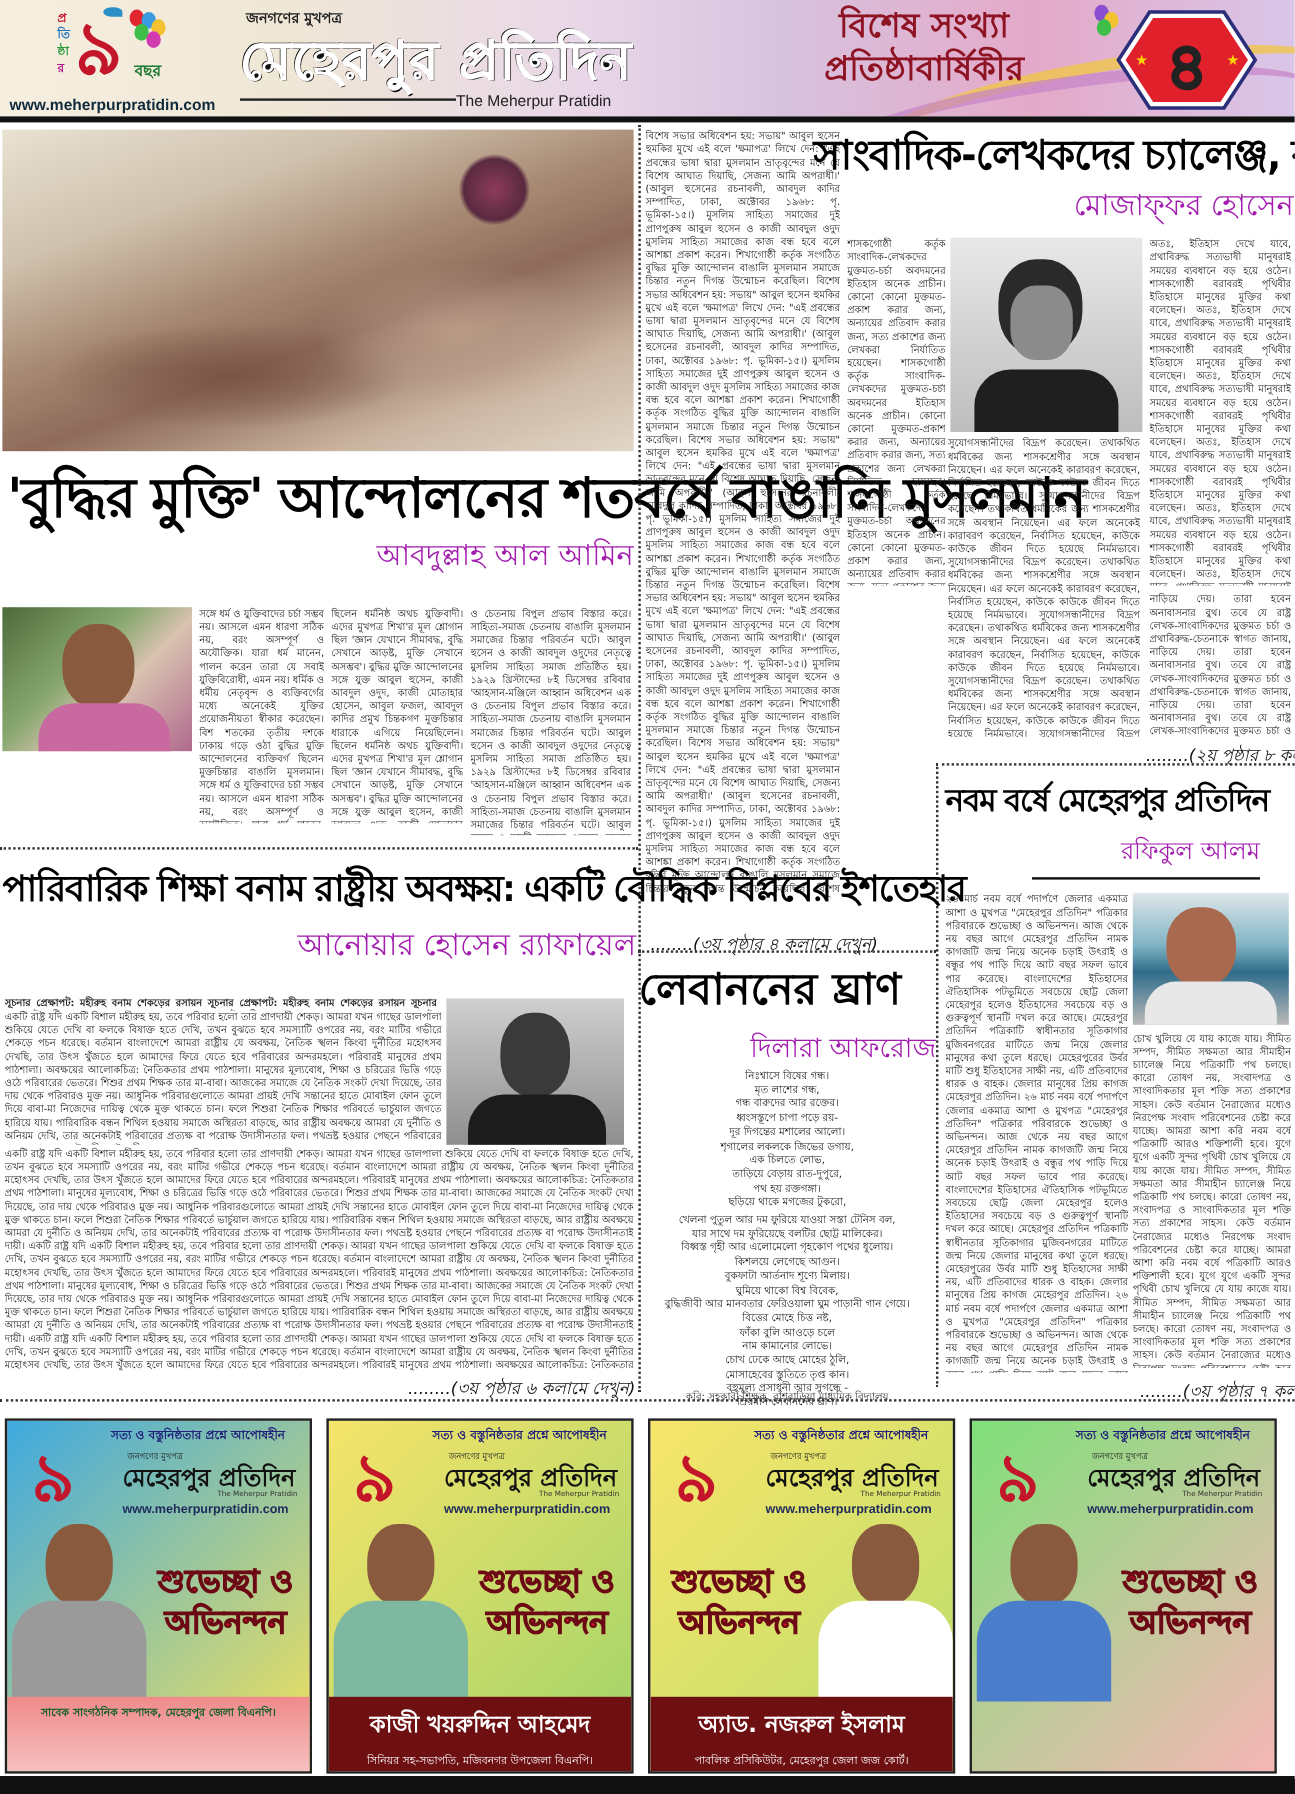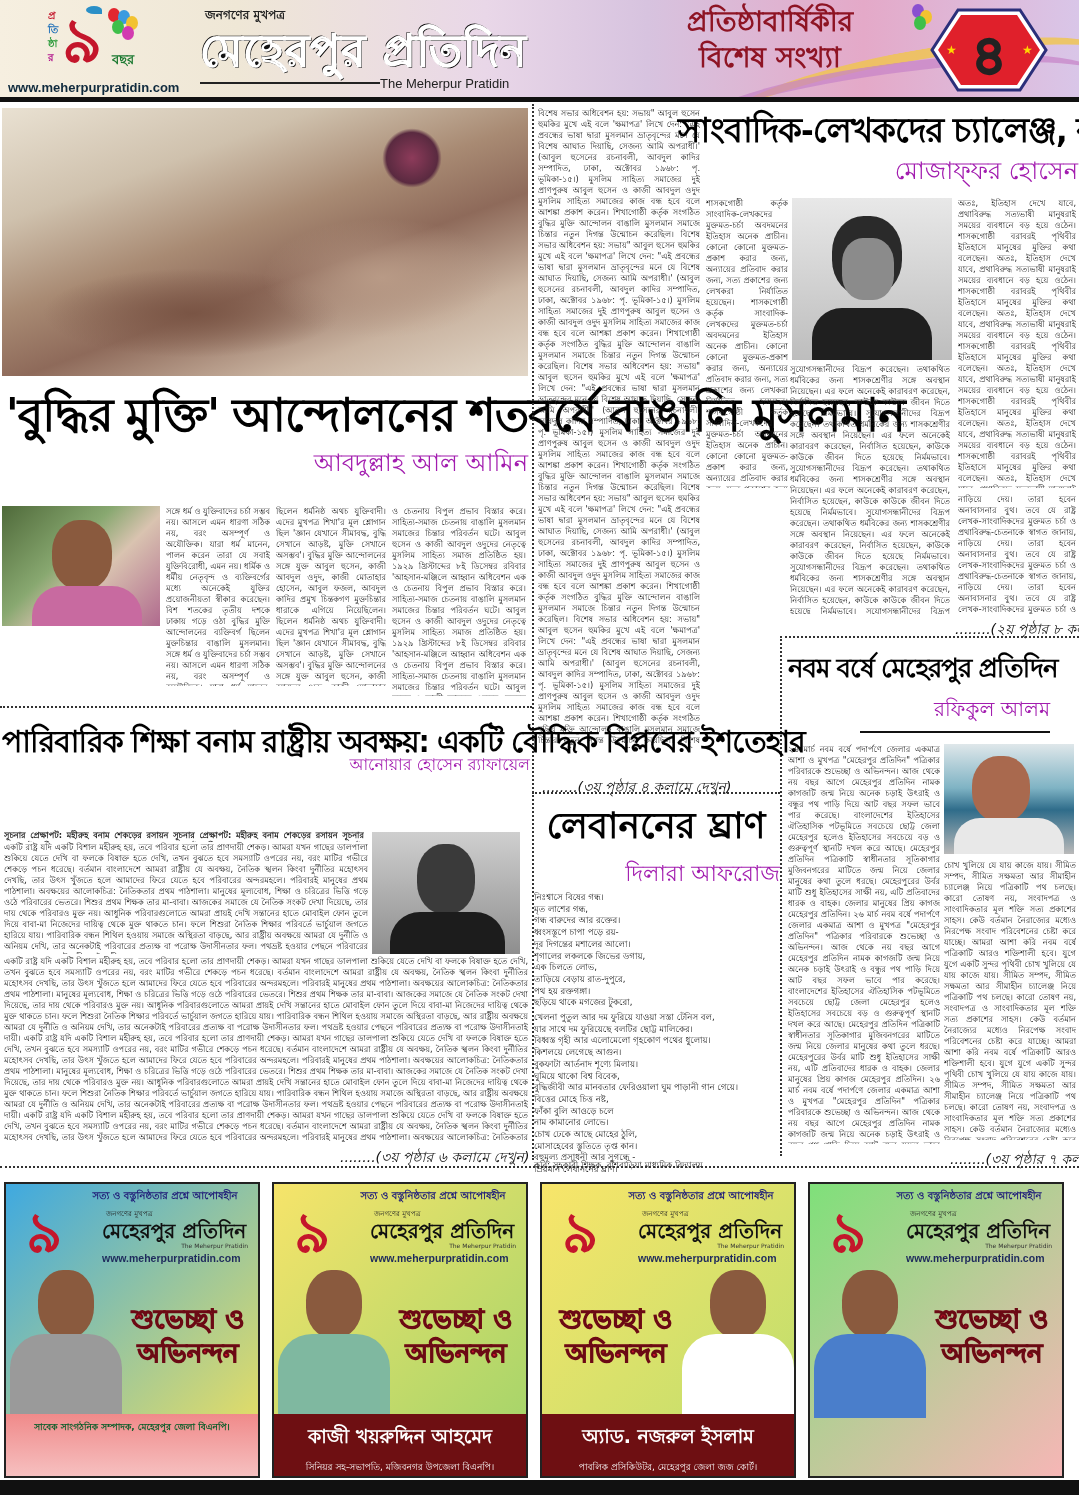--- a/index.html
+++ b/index.html
@@ -23,21 +23,21 @@
 .balloon{position:absolute;width:12px;height:14px;border-radius:50%}
 #rule{left:0;top:97px;width:1079px;height:5px;background:#111}
 
 .img{position:absolute;overflow:hidden}
 .head{position:absolute;font-weight:bold;color:#000;white-space:nowrap;font-family:"DejaVu Sans Condensed","DejaVu Sans",sans-serif;letter-spacing:-1px}
 .byline{position:absolute;text-align:right;font-family:"DejaVu Serif",serif;color:#a21caf;white-space:nowrap}
 .col{position:absolute;font-size:8.2px;line-height:11px;color:#222;text-align:justify;overflow:hidden;font-family:"DejaVu Sans",sans-serif}
 .dotv{position:absolute;width:0;border-left:2px dotted #333}
 .doth{position:absolute;height:0;border-top:2px dotted #333}
 .cont{position:absolute;font-size:14px;font-style:italic;color:#111;white-space:nowrap}
-.poem{position:absolute;font-size:8.6px;line-height:11.7px;color:#222;font-family:"DejaVu Sans",sans-serif}
+.poem{position:absolute;text-align:center;font-size:8.6px;line-height:11.7px;color:#222;font-family:"DejaVu Sans",sans-serif}
 
 .ad{position:absolute;top:1182px;width:256px;height:296px;border:2px solid #222;overflow:hidden}
 .ad .slogan{position:absolute;left:70px;top:4px;right:4px;text-align:center;font-size:10px;font-weight:bold;color:#22207a}
 .ad .mini-tag{position:absolute;left:100px;top:24px;font-size:7px;color:#222}
 .ad .mini-title{position:absolute;left:96px;top:32px;font-size:20px;font-weight:bold;color:#111;font-family:"DejaVu Serif",serif}
 .ad .mini-en{position:absolute;right:10px;top:58px;font-size:6px;color:#333}
 .ad .mini-url{position:absolute;left:96px;top:68px;font-size:10.5px;font-weight:bold;color:#1e2a5c;font-family:"Liberation Sans",sans-serif}
 .ad .nine-s{position:absolute;left:20px;top:18px;font-size:56px;line-height:60px;font-weight:bold;color:#c4162b;font-family:"DejaVu Serif",serif}
 .ad .greet{position:absolute;font-size:26px;line-height:34px;font-weight:bold;color:#d2122a;text-align:center;font-family:"DejaVu Sans",sans-serif;-webkit-text-stroke:1px #6b0a14}
 .ad .nameband{position:absolute;left:0;bottom:0;width:100%;height:62px;background:#6e0f12;color:#fff;text-align:center}
@@ -68,22 +68,22 @@
   <span class="balloon" style="left:18px;top:8px;background:#f2c230"></span>
   <span class="balloon" style="left:4px;top:12px;background:#3fbf4a"></span>
   <span class="balloon" style="left:14px;top:18px;background:#d23bb0"></span>
 </div>
 <div id="url" class="abs">www.meherpurpratidin.com</div>
 <div id="tagline" class="abs">জনগণের মুখপত্র</div>
 <div id="title" class="abs">মেহেরপুর প্রতিদিন</div>
 <div id="titleline" class="abs"></div>
 <div id="entitle" class="abs">The Meherpur Pratidin</div>
 <div id="special" class="abs">
+  <div>বিশেষ সংখ্যা</div>
   <div>প্রতিষ্ঠাবার্ষিকীর</div>
-  <div>বিশেষ সংখ্যা</div>
 </div>
 <div class="abs" style="left:912px;top:4px;width:24px;height:30px">
   <span class="balloon" style="left:0;top:0;background:#8a4fd0"></span>
   <span class="balloon" style="left:8px;top:6px;background:#f2c230"></span>
   <span class="balloon" style="left:2px;top:12px;background:#3fbf4a"></span>
 </div>
 <svg id="hex" class="abs" viewBox="0 0 118 84">
   <polygon points="28,2 90,2 116,42 90,82 28,82 2,42" fill="#fff" stroke="#2b2f7a" stroke-width="3"></polygon>
   <polygon points="31,7 87,7 110,42 87,77 31,77 8,42" fill="#e0202b"></polygon>
   <text x="16" y="46" font-size="12" fill="#ffd700">★</text>
@@ -121,32 +121,32 @@
 </div>
 <div class="col" style="left:706px;top:198px;width:82px;height:290px">শাসকগোষ্ঠী কর্তৃক সাংবাদিক-লেখকদের মুক্তমত-চর্চা অবদমনের ইতিহাস অনেক প্রাচীন। কোনো কোনো মুক্তমত-প্রকাশ করার জন্য, অন্যায়ের প্রতিবাদ করার জন্য, সত্য প্রকাশের জন্য লেখকরা নির্যাতিত হয়েছেন। শাসকগোষ্ঠী কর্তৃক সাংবাদিক-লেখকদের মুক্তমত-চর্চা অবদমনের ইতিহাস অনেক প্রাচীন। কোনো কোনো মুক্তমত-প্রকাশ করার জন্য, অন্যায়ের প্রতিবাদ করার জন্য, সত্য প্রকাশের জন্য লেখকরা নির্যাতিত হয়েছেন। শাসকগোষ্ঠী কর্তৃক সাংবাদিক-লেখকদের মুক্তমত-চর্চা অবদমনের ইতিহাস অনেক প্রাচীন। কোনো কোনো মুক্তমত-প্রকাশ করার জন্য, অন্যায়ের প্রতিবাদ করার জন্য, সত্য প্রকাশের জন্য লেখকরা নির্যাতিত হয়েছেন। শাসকগোষ্ঠী কর্তৃক সাংবাদিক-লেখকদের মুক্তমত-চর্চা অবদমনের ইতিহাস অনেক প্রাচীন। কোনো কোনো মুক্তমত-প্রকাশ করার জন্য, অন্যায়ের প্রতিবাদ করার জন্য, সত্য প্রকাশের জন্য লেখকরা নির্যাতিত হয়েছেন। শাসকগোষ্ঠী কর্তৃক সাংবাদিক-লেখকদের মুক্তমত-চর্চা অবদমনের ইতিহাস অনেক প্রাচীন। কোনো কোনো মুক্তমত-প্রকাশ করার জন্য, অন্যায়ের প্রতিবাদ করার জন্য, সত্য প্রকাশের জন্য লেখকরা নির্যাতিত হয়েছেন। শাসকগোষ্ঠী কর্তৃক সাংবাদিক-লেখকদের মুক্তমত-চর্চা অবদমনের ইতিহাস অনেক প্রাচীন। কোনো কোনো মুক্তমত-প্রকাশ করার জন্য, অন্যায়ের প্রতিবাদ করার জন্য, সত্য প্রকাশের জন্য লেখকরা নির্যাতিত হয়েছেন। শাসকগোষ্ঠী কর্তৃক সাংবাদিক-লেখকদের মুক্তমত-চর্চা অবদমনের ইতিহাস অনেক প্রাচীন। কোনো কোনো মুক্তমত-প্রকাশ করার জন্য, অন্যায়ের প্রতিবাদ করার জন্য, সত্য প্রকাশের জন্য লেখকরা নির্যাতিত হয়েছেন।</div>
 <div class="col" style="left:958px;top:198px;width:118px;height:290px">অতঃ, ইতিহাস দেখে যাবে, প্রথাবিরুদ্ধ সত্যভাষী মানুষরাই সময়ের ব্যবধানে বড় হয়ে ওঠেন। শাসকগোষ্ঠী বরাবরই পৃথিবীর ইতিহাসে মানুষের মুক্তির কথা বলেছেন। অতঃ, ইতিহাস দেখে যাবে, প্রথাবিরুদ্ধ সত্যভাষী মানুষরাই সময়ের ব্যবধানে বড় হয়ে ওঠেন। শাসকগোষ্ঠী বরাবরই পৃথিবীর ইতিহাসে মানুষের মুক্তির কথা বলেছেন। অতঃ, ইতিহাস দেখে যাবে, প্রথাবিরুদ্ধ সত্যভাষী মানুষরাই সময়ের ব্যবধানে বড় হয়ে ওঠেন। শাসকগোষ্ঠী বরাবরই পৃথিবীর ইতিহাসে মানুষের মুক্তির কথা বলেছেন। অতঃ, ইতিহাস দেখে যাবে, প্রথাবিরুদ্ধ সত্যভাষী মানুষরাই সময়ের ব্যবধানে বড় হয়ে ওঠেন। শাসকগোষ্ঠী বরাবরই পৃথিবীর ইতিহাসে মানুষের মুক্তির কথা বলেছেন। অতঃ, ইতিহাস দেখে যাবে, প্রথাবিরুদ্ধ সত্যভাষী মানুষরাই সময়ের ব্যবধানে বড় হয়ে ওঠেন। শাসকগোষ্ঠী বরাবরই পৃথিবীর ইতিহাসে মানুষের মুক্তির কথা বলেছেন। অতঃ, ইতিহাস দেখে যাবে, প্রথাবিরুদ্ধ সত্যভাষী মানুষরাই সময়ের ব্যবধানে বড় হয়ে ওঠেন। শাসকগোষ্ঠী বরাবরই পৃথিবীর ইতিহাসে মানুষের মুক্তির কথা বলেছেন। অতঃ, ইতিহাস দেখে যাবে, প্রথাবিরুদ্ধ সত্যভাষী মানুষরাই সময়ের ব্যবধানে বড় হয়ে ওঠেন। শাসকগোষ্ঠী বরাবরই পৃথিবীর ইতিহাসে মানুষের মুক্তির কথা বলেছেন।</div>
 <div class="col" style="left:790px;top:364px;width:160px;height:250px">সুযোগসন্ধানীদের বিদ্রূপ করেছেন। তথাকথিত ধর্মবিকের জন্য শাসকশ্রেণীর সঙ্গে অবস্থান নিয়েছেন। এর ফলে অনেকেই কারাবরণ করেছেন, নির্বাসিত হয়েছেন, কাউকে কাউকে জীবন দিতে হয়েছে নির্মমভাবে। সুযোগসন্ধানীদের বিদ্রূপ করেছেন। তথাকথিত ধর্মবিকের জন্য শাসকশ্রেণীর সঙ্গে অবস্থান নিয়েছেন। এর ফলে অনেকেই কারাবরণ করেছেন, নির্বাসিত হয়েছেন, কাউকে কাউকে জীবন দিতে হয়েছে নির্মমভাবে। সুযোগসন্ধানীদের বিদ্রূপ করেছেন। তথাকথিত ধর্মবিকের জন্য শাসকশ্রেণীর সঙ্গে অবস্থান নিয়েছেন। এর ফলে অনেকেই কারাবরণ করেছেন, নির্বাসিত হয়েছেন, কাউকে কাউকে জীবন দিতে হয়েছে নির্মমভাবে। সুযোগসন্ধানীদের বিদ্রূপ করেছেন। তথাকথিত ধর্মবিকের জন্য শাসকশ্রেণীর সঙ্গে অবস্থান নিয়েছেন। এর ফলে অনেকেই কারাবরণ করেছেন, নির্বাসিত হয়েছেন, কাউকে কাউকে জীবন দিতে হয়েছে নির্মমভাবে। সুযোগসন্ধানীদের বিদ্রূপ করেছেন। তথাকথিত ধর্মবিকের জন্য শাসকশ্রেণীর সঙ্গে অবস্থান নিয়েছেন। এর ফলে অনেকেই কারাবরণ করেছেন, নির্বাসিত হয়েছেন, কাউকে কাউকে জীবন দিতে হয়েছে নির্মমভাবে। সুযোগসন্ধানীদের বিদ্রূপ করেছেন। তথাকথিত ধর্মবিকের জন্য শাসকশ্রেণীর সঙ্গে অবস্থান নিয়েছেন। এর ফলে অনেকেই কারাবরণ করেছেন, নির্বাসিত হয়েছেন, কাউকে কাউকে জীবন দিতে হয়েছে নির্মমভাবে। সুযোগসন্ধানীদের বিদ্রূপ করেছেন। তথাকথিত ধর্মবিকের জন্য শাসকশ্রেণীর সঙ্গে অবস্থান নিয়েছেন। এর ফলে অনেকেই কারাবরণ করেছেন, নির্বাসিত হয়েছেন, কাউকে কাউকে জীবন দিতে হয়েছে নির্মমভাবে।</div>
 <div class="col" style="left:958px;top:494px;width:118px;height:120px">নাড়িয়ে দেয়। তারা হবেন অনাবাসনার বুথ। তবে যে রাষ্ট্র লেখক-সাংবাদিকদের মুক্তমত চর্চা ও প্রথাবিরুদ্ধ-চেতনাকে স্বাগত জানায়, নাড়িয়ে দেয়। তারা হবেন অনাবাসনার বুথ। তবে যে রাষ্ট্র লেখক-সাংবাদিকদের মুক্তমত চর্চা ও প্রথাবিরুদ্ধ-চেতনাকে স্বাগত জানায়, নাড়িয়ে দেয়। তারা হবেন অনাবাসনার বুথ। তবে যে রাষ্ট্র লেখক-সাংবাদিকদের মুক্তমত চর্চা ও প্রথাবিরুদ্ধ-চেতনাকে স্বাগত জানায়, নাড়িয়ে দেয়। তারা হবেন অনাবাসনার বুথ। তবে যে রাষ্ট্র লেখক-সাংবাদিকদের মুক্তমত চর্চা ও প্রথাবিরুদ্ধ-চেতনাকে স্বাগত জানায়, নাড়িয়ে দেয়। তারা হবেন অনাবাসনার বুথ। তবে যে রাষ্ট্র লেখক-সাংবাদিকদের মুক্তমত চর্চা ও প্রথাবিরুদ্ধ-চেতনাকে স্বাগত জানায়, নাড়িয়ে দেয়। তারা হবেন অনাবাসনার বুথ। তবে যে রাষ্ট্র লেখক-সাংবাদিকদের মুক্তমত চর্চা ও প্রথাবিরুদ্ধ-চেতনাকে স্বাগত জানায়, নাড়িয়ে দেয়। তারা হবেন অনাবাসনার বুথ। তবে যে রাষ্ট্র লেখক-সাংবাদিকদের মুক্তমত চর্চা ও প্রথাবিরুদ্ধ-চেতনাকে স্বাগত জানায়,</div>
 <div class="cont" style="left:955px;top:618px">........(২য় পৃষ্ঠার ৮ কলামে দেখুন)</div>
 <div class="doth" style="left:780px;top:636px;width:299px"></div>
 <div class="dotv" style="left:780px;top:636px;height:520px"></div>
 
 <div class="head" style="left:2px;top:718px;font-size:30px;line-height:48px">পারিবারিক শিক্ষা বনাম রাষ্ট্রীয় অবক্ষয়: একটি বৌদ্ধিক বিপ্লবের ইশতেহার</div>
-<div class="byline" style="left:0;top:752px;width:530px;font-size:16px">আনোয়ার হোসেন র‍্যাফায়েল</div>
+<div class="byline" style="left:0;top:768px;width:530px;font-size:25px">আনোয়ার হোসেন র‍্যাফায়েল</div>
 <div class="img" style="left:372px;top:832px;width:148px;height:122px;background:linear-gradient(180deg,#cfcfcf,#8e8e8e)">
   <div style="position:absolute;left:45px;top:12px;width:58px;height:70px;border-radius:45%;background:#3a3a3a"></div>
   <div style="position:absolute;left:18px;top:80px;width:115px;height:50px;border-radius:30px 30px 0 0;background:#1c1c1c"></div>
 </div>
 <div class="col" style="left:4px;top:830px;width:360px;height:12px;font-weight:bold">সূচনার প্রেক্ষাপট: মহীরুহ বনাম শেকড়ের রসায়ন সূচনার প্রেক্ষাপট: মহীরুহ বনাম শেকড়ের রসায়ন সূচনার প্রেক্ষাপট: মহীরুহ বনাম শেকড়ের রসায়ন সূচনার প্রেক্ষাপট: মহীরুহ বনাম শেকড়ের রসায়ন সূচনার প্রেক্ষাপট: মহীরুহ বনাম শেকড়ের রসায়ন সূচনার প্রেক্ষাপট: মহীরুহ বনাম শেকড়ের রসায়ন সূচনার প্রেক্ষাপট: মহীরুহ বনাম শেকড়ের রসায়ন</div>
 <div class="col" style="left:4px;top:842px;width:364px;height:112px">একটি রাষ্ট্র যদি একটি বিশাল মহীরুহ হয়, তবে পরিবার হলো তার প্রাণদায়ী শেকড়। আমরা যখন গাছের ডালপালা শুকিয়ে যেতে দেখি বা ফলকে বিষাক্ত হতে দেখি, তখন বুঝতে হবে সমস্যাটি ওপরের নয়, বরং মাটির গভীরে শেকড়ে পচন ধরেছে। বর্তমান বাংলাদেশে আমরা রাষ্ট্রীয় যে অবক্ষয়, নৈতিক স্খলন কিংবা দুর্নীতির মহোৎসব দেখছি, তার উৎস খুঁজতে হলে আমাদের ফিরে যেতে হবে পরিবারের অন্দরমহলে। পরিবারই মানুষের প্রথম পাঠশালা। অবক্ষয়ের আলোকচিত্র: নৈতিকতার প্রথম পাঠশালা। মানুষের মূল্যবোধ, শিক্ষা ও চরিত্রের ভিত্তি গড়ে ওঠে পরিবারের ভেতরে। শিশুর প্রথম শিক্ষক তার মা-বাবা। আজকের সমাজে যে নৈতিক সংকট দেখা দিয়েছে, তার দায় থেকে পরিবারও মুক্ত নয়। আধুনিক পরিবারগুলোতে আমরা প্রায়ই দেখি সন্তানের হাতে মোবাইল ফোন তুলে দিয়ে বাবা-মা নিজেদের দায়িত্ব থেকে মুক্ত থাকতে চান। ফলে শিশুরা নৈতিক শিক্ষার পরিবর্তে ভার্চুয়াল জগতে হারিয়ে যায়। পারিবারিক বন্ধন শিথিল হওয়ায় সমাজে অস্থিরতা বাড়ছে, আর রাষ্ট্রীয় অবক্ষয়ে আমরা যে দুর্নীতি ও অনিয়ম দেখি, তার অনেকটাই পরিবারের প্রত্যক্ষ বা পরোক্ষ উদাসীনতার ফল। পথভ্রষ্ট হওয়ার পেছনে পরিবারের প্রত্যক্ষ বা পরোক্ষ উদাসীনতাই দায়ী।</div>
 <div class="col" style="left:4px;top:956px;width:524px;height:186px">একটি রাষ্ট্র যদি একটি বিশাল মহীরুহ হয়, তবে পরিবার হলো তার প্রাণদায়ী শেকড়। আমরা যখন গাছের ডালপালা শুকিয়ে যেতে দেখি বা ফলকে বিষাক্ত হতে দেখি, তখন বুঝতে হবে সমস্যাটি ওপরের নয়, বরং মাটির গভীরে শেকড়ে পচন ধরেছে। বর্তমান বাংলাদেশে আমরা রাষ্ট্রীয় যে অবক্ষয়, নৈতিক স্খলন কিংবা দুর্নীতির মহোৎসব দেখছি, তার উৎস খুঁজতে হলে আমাদের ফিরে যেতে হবে পরিবারের অন্দরমহলে। পরিবারই মানুষের প্রথম পাঠশালা। অবক্ষয়ের আলোকচিত্র: নৈতিকতার প্রথম পাঠশালা। মানুষের মূল্যবোধ, শিক্ষা ও চরিত্রের ভিত্তি গড়ে ওঠে পরিবারের ভেতরে। শিশুর প্রথম শিক্ষক তার মা-বাবা। আজকের সমাজে যে নৈতিক সংকট দেখা দিয়েছে, তার দায় থেকে পরিবারও মুক্ত নয়। আধুনিক পরিবারগুলোতে আমরা প্রায়ই দেখি সন্তানের হাতে মোবাইল ফোন তুলে দিয়ে বাবা-মা নিজেদের দায়িত্ব থেকে মুক্ত থাকতে চান। ফলে শিশুরা নৈতিক শিক্ষার পরিবর্তে ভার্চুয়াল জগতে হারিয়ে যায়। পারিবারিক বন্ধন শিথিল হওয়ায় সমাজে অস্থিরতা বাড়ছে, আর রাষ্ট্রীয় অবক্ষয়ে আমরা যে দুর্নীতি ও অনিয়ম দেখি, তার অনেকটাই পরিবারের প্রত্যক্ষ বা পরোক্ষ উদাসীনতার ফল। পথভ্রষ্ট হওয়ার পেছনে পরিবারের প্রত্যক্ষ বা পরোক্ষ উদাসীনতাই দায়ী। একটি রাষ্ট্র যদি একটি বিশাল মহীরুহ হয়, তবে পরিবার হলো তার প্রাণদায়ী শেকড়। আমরা যখন গাছের ডালপালা শুকিয়ে যেতে দেখি বা ফলকে বিষাক্ত হতে দেখি, তখন বুঝতে হবে সমস্যাটি ওপরের নয়, বরং মাটির গভীরে শেকড়ে পচন ধরেছে। বর্তমান বাংলাদেশে আমরা রাষ্ট্রীয় যে অবক্ষয়, নৈতিক স্খলন কিংবা দুর্নীতির মহোৎসব দেখছি, তার উৎস খুঁজতে হলে আমাদের ফিরে যেতে হবে পরিবারের অন্দরমহলে। পরিবারই মানুষের প্রথম পাঠশালা। অবক্ষয়ের আলোকচিত্র: নৈতিকতার প্রথম পাঠশালা। মানুষের মূল্যবোধ, শিক্ষা ও চরিত্রের ভিত্তি গড়ে ওঠে পরিবারের ভেতরে। শিশুর প্রথম শিক্ষক তার মা-বাবা। আজকের সমাজে যে নৈতিক সংকট দেখা দিয়েছে, তার দায় থেকে পরিবারও মুক্ত নয়। আধুনিক পরিবারগুলোতে আমরা প্রায়ই দেখি সন্তানের হাতে মোবাইল ফোন তুলে দিয়ে বাবা-মা নিজেদের দায়িত্ব থেকে মুক্ত থাকতে চান। ফলে শিশুরা নৈতিক শিক্ষার পরিবর্তে ভার্চুয়াল জগতে হারিয়ে যায়। পারিবারিক বন্ধন শিথিল হওয়ায় সমাজে অস্থিরতা বাড়ছে, আর রাষ্ট্রীয় অবক্ষয়ে আমরা যে দুর্নীতি ও অনিয়ম দেখি, তার অনেকটাই পরিবারের প্রত্যক্ষ বা পরোক্ষ উদাসীনতার ফল। পথভ্রষ্ট হওয়ার পেছনে পরিবারের প্রত্যক্ষ বা পরোক্ষ উদাসীনতাই দায়ী। একটি রাষ্ট্র যদি একটি বিশাল মহীরুহ হয়, তবে পরিবার হলো তার প্রাণদায়ী শেকড়। আমরা যখন গাছের ডালপালা শুকিয়ে যেতে দেখি বা ফলকে বিষাক্ত হতে দেখি, তখন বুঝতে হবে সমস্যাটি ওপরের নয়, বরং মাটির গভীরে শেকড়ে পচন ধরেছে। বর্তমান বাংলাদেশে আমরা রাষ্ট্রীয় যে অবক্ষয়, নৈতিক স্খলন কিংবা দুর্নীতির মহোৎসব দেখছি, তার উৎস খুঁজতে হলে আমাদের ফিরে যেতে হবে পরিবারের অন্দরমহলে। পরিবারই মানুষের প্রথম পাঠশালা। অবক্ষয়ের আলোকচিত্র: নৈতিকতার প্রথম পাঠশালা। মানুষের মূল্যবোধ, শিক্ষা ও চরিত্রের ভিত্তি গড়ে ওঠে পরিবারের ভেতরে। শিশুর প্রথম শিক্ষক তার মা-বাবা। আজকের সমাজে যে নৈতিক সংকট দেখা দিয়েছে, তার দায় থেকে পরিবারও মুক্ত নয়। আধুনিক পরিবারগুলোতে আমরা প্রায়ই দেখি সন্তানের হাতে মোবাইল ফোন তুলে দিয়ে বাবা-মা নিজেদের দায়িত্ব থেকে মুক্ত থাকতে চান। ফলে শিশুরা নৈতিক শিক্ষার পরিবর্তে ভার্চুয়াল জগতে হারিয়ে যায়। পারিবারিক বন্ধন শিথিল হওয়ায় সমাজে অস্থিরতা বাড়ছে, আর রাষ্ট্রীয় অবক্ষয়ে আমরা যে দুর্নীতি ও অনিয়ম দেখি, তার অনেকটাই পরিবারের প্রত্যক্ষ বা পরোক্ষ উদাসীনতার ফল। পথভ্রষ্ট হওয়ার পেছনে পরিবারের প্রত্যক্ষ বা পরোক্ষ উদাসীনতাই দায়ী। একটি রাষ্ট্র যদি একটি বিশাল মহীরুহ হয়, তবে পরিবার হলো তার প্রাণদায়ী শেকড়। আমরা যখন গাছের ডালপালা শুকিয়ে যেতে দেখি বা ফলকে বিষাক্ত হতে দেখি, তখন বুঝতে হবে সমস্যাটি ওপরের নয়, বরং মাটির গভীরে শেকড়ে পচন ধরেছে। বর্তমান বাংলাদেশে আমরা রাষ্ট্রীয় যে অবক্ষয়, নৈতিক স্খলন কিংবা দুর্নীতির মহোৎসব দেখছি, তার উৎস খুঁজতে হলে আমাদের ফিরে যেতে হবে পরিবারের অন্দরমহলে। পরিবারই মানুষের প্রথম পাঠশালা। অবক্ষয়ের আলোকচিত্র: নৈতিকতার প্রথম পাঠশালা। মানুষের মূল্যবোধ, শিক্ষা ও চরিত্রের ভিত্তি গড়ে ওঠে পরিবারের ভেতরে। শিশুর প্রথম শিক্ষক তার মা-বাবা। আজকের সমাজে যে নৈতিক সংকট দেখা দিয়েছে, তার দায় থেকে পরিবারও মুক্ত নয়। আধুনিক পরিবারগুলোতে আমরা প্রায়ই দেখি সন্তানের হাতে মোবাইল ফোন তুলে দিয়ে বাবা-মা নিজেদের দায়িত্ব থেকে মুক্ত থাকতে চান। ফলে শিশুরা নৈতিক শিক্ষার পরিবর্তে ভার্চুয়াল জগতে হারিয়ে যায়। পারিবারিক বন্ধন শিথিল হওয়ায় সমাজে অস্থিরতা বাড়ছে, আর রাষ্ট্রীয় অবক্ষয়ে আমরা যে দুর্নীতি ও অনিয়ম দেখি, তার অনেকটাই পরিবারের প্রত্যক্ষ বা পরোক্ষ উদাসীনতার ফল। পথভ্রষ্ট হওয়ার পেছনে পরিবারের প্রত্যক্ষ বা পরোক্ষ উদাসীনতাই দায়ী। একটি রাষ্ট্র যদি একটি বিশাল মহীরুহ হয়, তবে পরিবার হলো তার প্রাণদায়ী শেকড়। আমরা যখন গাছের ডালপালা শুকিয়ে যেতে দেখি বা ফলকে বিষাক্ত হতে দেখি, তখন বুঝতে হবে সমস্যাটি ওপরের নয়, বরং মাটির গভীরে শেকড়ে পচন ধরেছে। বর্তমান বাংলাদেশে আমরা রাষ্ট্রীয় যে অবক্ষয়, নৈতিক স্খলন কিংবা দুর্নীতির মহোৎসব দেখছি, তার উৎস খুঁজতে হলে আমাদের ফিরে যেতে হবে পরিবারের অন্দরমহলে। পরিবারই মানুষের প্রথম পাঠশালা। অবক্ষয়ের আলোকচিত্র: নৈতিকতার প্রথম পাঠশালা। মানুষের মূল্যবোধ, শিক্ষা ও চরিত্রের ভিত্তি গড়ে ওঠে পরিবারের ভেতরে। শিশুর প্রথম শিক্ষক তার মা-বাবা। আজকের সমাজে যে নৈতিক সংকট দেখা দিয়েছে, তার দায় থেকে পরিবারও মুক্ত নয়। আধুনিক পরিবারগুলোতে আমরা প্রায়ই দেখি সন্তানের হাতে মোবাইল ফোন তুলে দিয়ে বাবা-মা নিজেদের দায়িত্ব থেকে মুক্ত থাকতে চান। ফলে শিশুরা নৈতিক শিক্ষার পরিবর্তে ভার্চুয়াল জগতে হারিয়ে যায়। পারিবারিক বন্ধন শিথিল হওয়ায় সমাজে অস্থিরতা বাড়ছে, আর রাষ্ট্রীয় অবক্ষয়ে আমরা যে দুর্নীতি ও অনিয়ম দেখি, তার অনেকটাই পরিবারের প্রত্যক্ষ বা পরোক্ষ উদাসীনতার ফল। পথভ্রষ্ট হওয়ার পেছনে পরিবারের প্রত্যক্ষ বা পরোক্ষ উদাসীনতাই দায়ী। একটি রাষ্ট্র যদি একটি বিশাল মহীরুহ হয়, তবে পরিবার হলো তার প্রাণদায়ী শেকড়। আমরা যখন গাছের ডালপালা শুকিয়ে যেতে দেখি বা ফলকে বিষাক্ত হতে দেখি, তখন বুঝতে হবে সমস্যাটি ওপরের নয়, বরং মাটির গভীরে শেকড়ে পচন ধরেছে। বর্তমান বাংলাদেশে আমরা রাষ্ট্রীয় যে অবক্ষয়, নৈতিক স্খলন কিংবা দুর্নীতির মহোৎসব দেখছি, তার উৎস খুঁজতে হলে আমাদের ফিরে যেতে হবে পরিবারের অন্দরমহলে। পরিবারই মানুষের প্রথম পাঠশালা। অবক্ষয়ের আলোকচিত্র: নৈতিকতার প্রথম পাঠশালা। মানুষের মূল্যবোধ, শিক্ষা ও চরিত্রের ভিত্তি গড়ে ওঠে পরিবারের ভেতরে। শিশুর প্রথম শিক্ষক তার মা-বাবা। আজকের সমাজে যে নৈতিক সংকট দেখা দিয়েছে, তার দায় থেকে পরিবারও মুক্ত নয়। আধুনিক পরিবারগুলোতে আমরা প্রায়ই দেখি সন্তানের হাতে মোবাইল ফোন তুলে দিয়ে বাবা-মা নিজেদের দায়িত্ব থেকে মুক্ত থাকতে চান। ফলে শিশুরা নৈতিক শিক্ষার পরিবর্তে ভার্চুয়াল জগতে হারিয়ে যায়। পারিবারিক বন্ধন শিথিল হওয়ায় সমাজে অস্থিরতা বাড়ছে, আর রাষ্ট্রীয় অবক্ষয়ে আমরা যে দুর্নীতি ও অনিয়ম দেখি, তার অনেকটাই পরিবারের প্রত্যক্ষ বা পরোক্ষ উদাসীনতার ফল। পথভ্রষ্ট হওয়ার পেছনে পরিবারের প্রত্যক্ষ বা পরোক্ষ উদাসীনতাই দায়ী। একটি রাষ্ট্র যদি একটি বিশাল মহীরুহ হয়, তবে পরিবার হলো তার প্রাণদায়ী শেকড়। আমরা যখন গাছের ডালপালা শুকিয়ে যেতে দেখি বা ফলকে বিষাক্ত হতে দেখি, তখন বুঝতে হবে সমস্যাটি ওপরের নয়, বরং মাটির গভীরে শেকড়ে পচন ধরেছে। বর্তমান বাংলাদেশে আমরা রাষ্ট্রীয় যে অবক্ষয়, নৈতিক স্খলন কিংবা দুর্নীতির মহোৎসব দেখছি, তার উৎস খুঁজতে হলে আমাদের ফিরে যেতে হবে পরিবারের অন্দরমহলে। পরিবারই মানুষের প্রথম পাঠশালা। অবক্ষয়ের আলোকচিত্র: নৈতিকতার প্রথম পাঠশালা। মানুষের মূল্যবোধ, শিক্ষা ও চরিত্রের ভিত্তি গড়ে ওঠে পরিবারের ভেতরে। শিশুর প্রথম শিক্ষক তার মা-বাবা। আজকের সমাজে যে নৈতিক সংকট দেখা দিয়েছে, তার দায় থেকে পরিবারও মুক্ত নয়। আধুনিক পরিবারগুলোতে আমরা প্রায়ই দেখি সন্তানের হাতে মোবাইল ফোন তুলে দিয়ে বাবা-মা নিজেদের দায়িত্ব থেকে মুক্ত থাকতে চান। ফলে শিশুরা নৈতিক শিক্ষার পরিবর্তে ভার্চুয়াল জগতে হারিয়ে যায়। পারিবারিক বন্ধন শিথিল হওয়ায় সমাজে অস্থিরতা বাড়ছে, আর রাষ্ট্রীয় অবক্ষয়ে আমরা যে দুর্নীতি ও অনিয়ম দেখি, তার অনেকটাই পরিবারের প্রত্যক্ষ বা পরোক্ষ উদাসীনতার ফল। পথভ্রষ্ট হওয়ার পেছনে পরিবারের প্রত্যক্ষ বা পরোক্ষ উদাসীনতাই দায়ী।</div>
 <div class="cont" style="left:340px;top:1146px">........(৩য় পৃষ্ঠার ৬ কলামে দেখুন)</div>
 
 <div class="doth" style="left:532px;top:792px;width:248px"></div>
-<div class="head" style="left:532px;top:800px;width:248px;text-align:center;font-size:36px;line-height:50px;font-family:'DejaVu Serif',serif;letter-spacing:0">লেবাননের ঘ্রাণ</div>
+<div class="head" style="left:532px;top:800px;width:248px;text-align:left;font-size:36px;line-height:50px;font-family:'DejaVu Serif',serif;letter-spacing:0">লেবাননের ঘ্রাণ</div>
 <div class="byline" style="left:532px;top:856px;width:248px;font-size:22px">দিলারা আফরোজ</div>
 <div class="poem" id="stanza1" style="left:534px;top:892px;width:244px">
     <div>নিঃশ্বাসে বিষের গন্ধ।</div>
     <div>মৃত লাশের গন্ধ,</div>
     <div>গন্ধ বারুদের আর রক্তের।</div>
     <div>ধ্বংসস্তূপে চাপা পড়ে রয়-</div>
     <div>দূর দিগন্তের মশালের আলো।</div>
     <div>শৃগালের লকলকে জিভের ডগায়,</div>
     <div>এক চিলতে লোভ,</div>
     <div>তাড়িয়ে বেড়ায় রাত-দুপুরে,</div>

